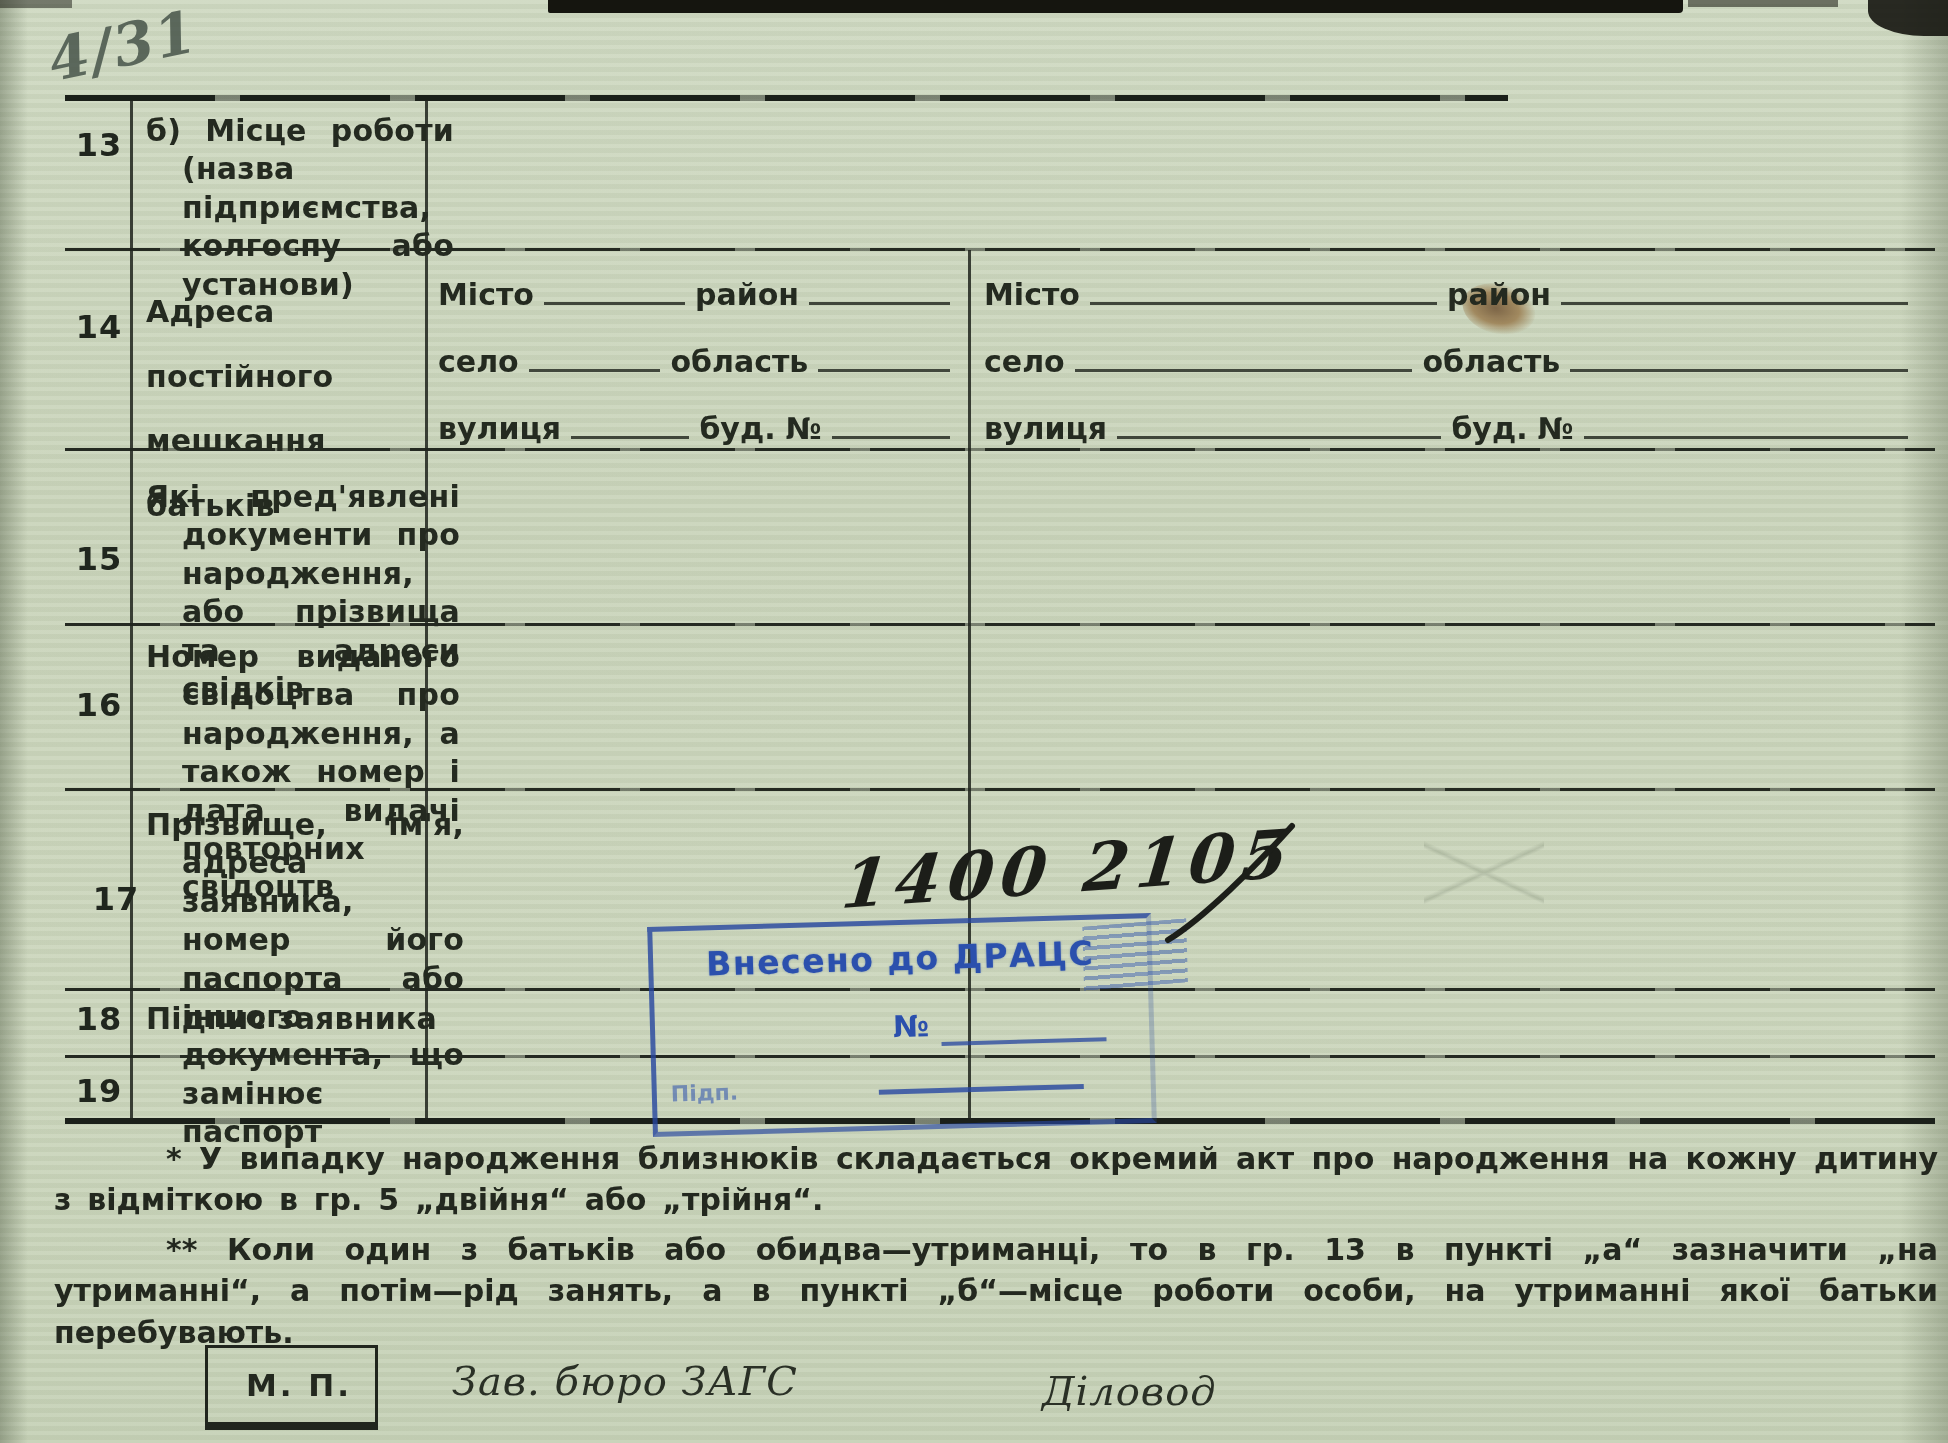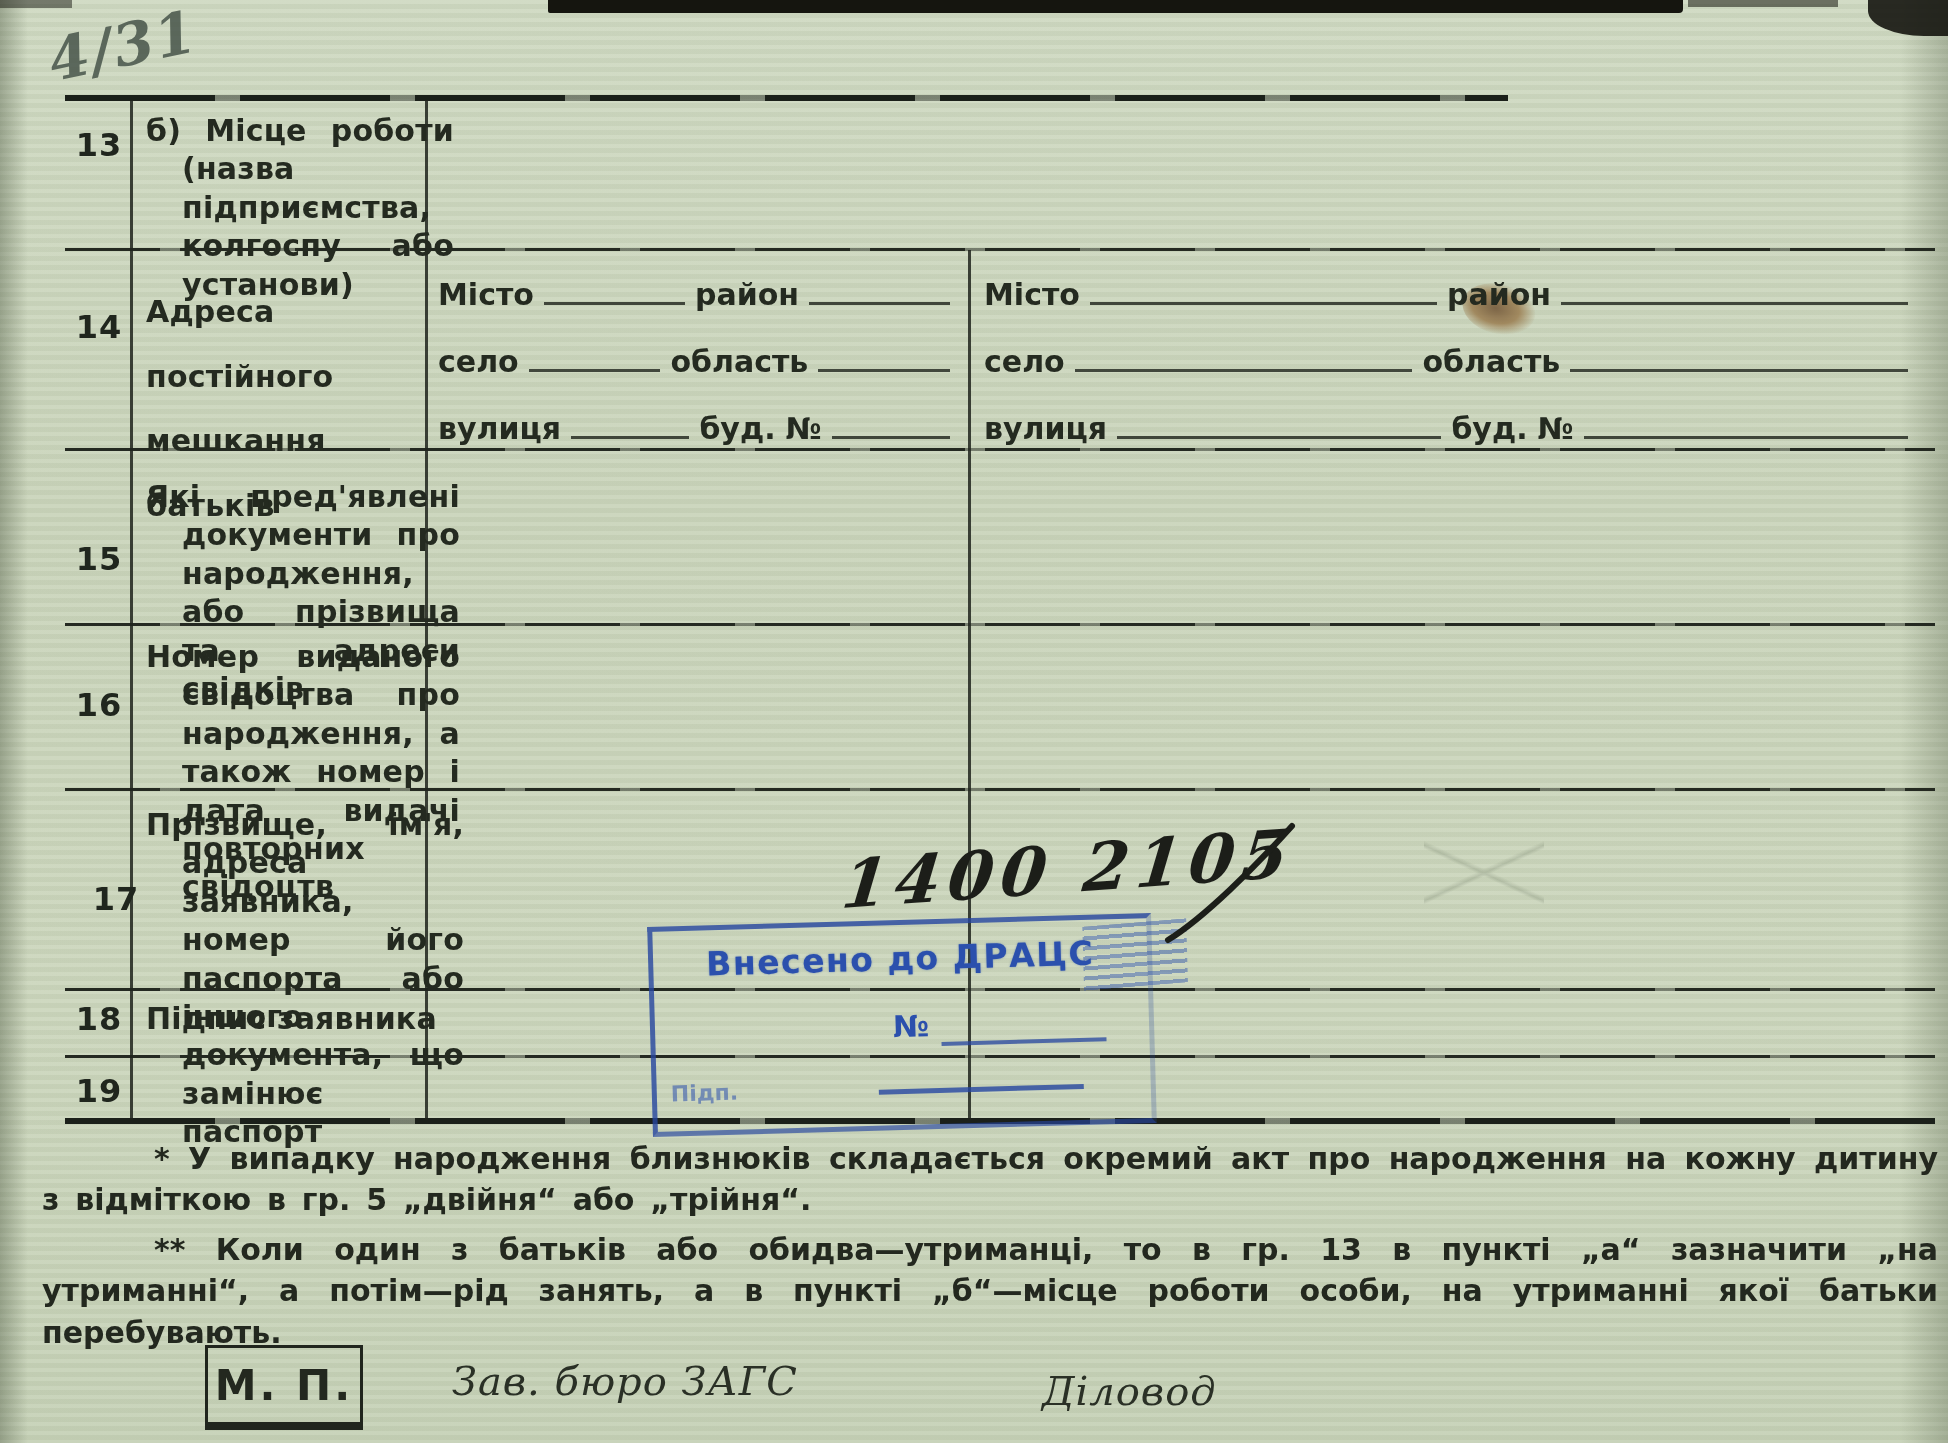--- a/index.html
+++ b/index.html
@@ -52,26 +52,26 @@
   .stamp-title{position:absolute;left:0;right:0;top:14px;text-align:center;font-weight:bold;
     font-size:33px;color:#2b50ad;letter-spacing:1.5px;text-shadow:0 0 2px rgba(43,80,173,.55);}
   .stamp-no{position:absolute;left:238px;top:84px;font-weight:bold;font-size:30px;color:#2b50ad;}
   .stamp-no-line{position:absolute;left:286px;top:118px;width:165px;height:4px;background:rgba(38,70,160,.75);}
   .stamp-bottom-line{position:absolute;left:222px;top:164px;width:205px;height:5px;background:rgba(38,70,160,.8);}
   .stamp-sig{position:absolute;left:14px;top:150px;font-weight:bold;font-size:22px;color:rgba(43,80,173,.55);}
   .stamp-smudge{position:absolute;left:430px;top:4px;width:104px;height:64px;transform:skewY(-3deg);
     background:repeating-linear-gradient(180deg, rgba(43,80,173,.45) 0 4px, transparent 4px 10px);}
   
   .footnotes{position:absolute;left:42px;top:1138px;width:1896px;}
-  .footnotes p{margin:0 0 8px 0;font-weight:bold;font-size:30px;line-height:1.38;
+  .footnotes p{margin:0 0 8px 12px;font-weight:bold;font-size:30px;line-height:1.38;
     text-align:justify;text-indent:112px;word-spacing:.18em;color:#23281f;}
   
   .mp-box{position:absolute;left:205px;top:1345px;width:152px;height:74px;
     border:3px solid #20251d;border-bottom-width:8px;display:flex;align-items:center;justify-content:center;
-    font-weight:bold;font-size:42px;letter-spacing:3px;color:#23281f;}
+    font-weight:bold;font-size:31px;letter-spacing:3px;color:#23281f;padding-left:15px;}
   .sig-title{position:absolute;font:italic 40px "DejaVu Serif",serif;color:#2a3026;letter-spacing:1px;}
   .printer{position:absolute;left:1052px;top:1406px;font-weight:bold;font-size:22px;
     letter-spacing:.5px;color:#23281f;}
 </style>
 </head>
 <body>
 
 <div id="page">
 
   <div class="topbar" style="left:548px;top:0;width:1135px;height:13px;border-radius:0 0 4px 2px;"></div>

